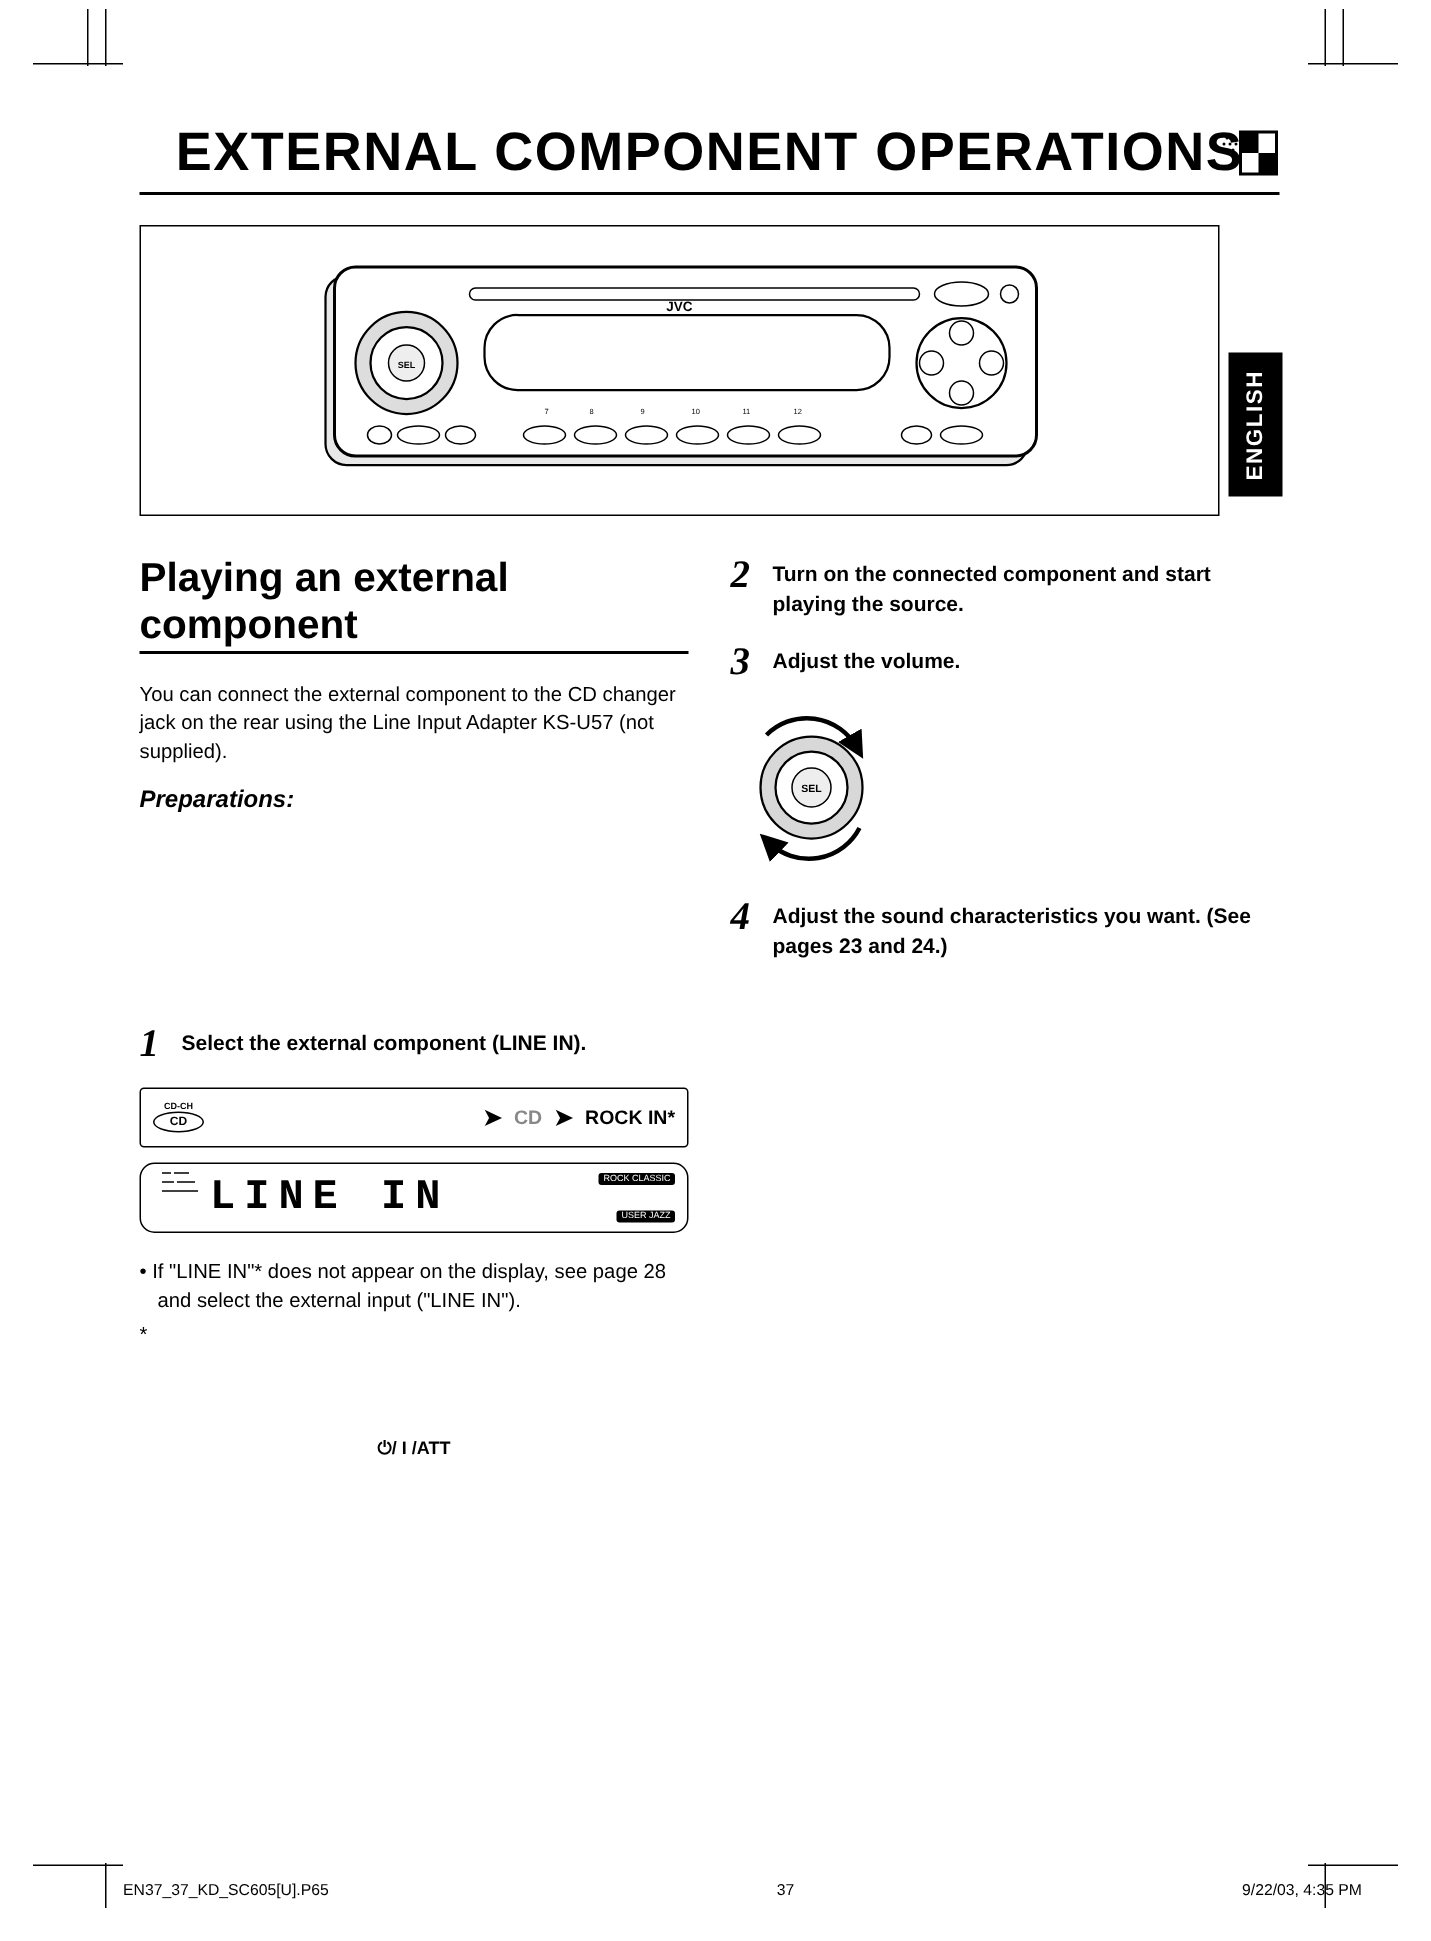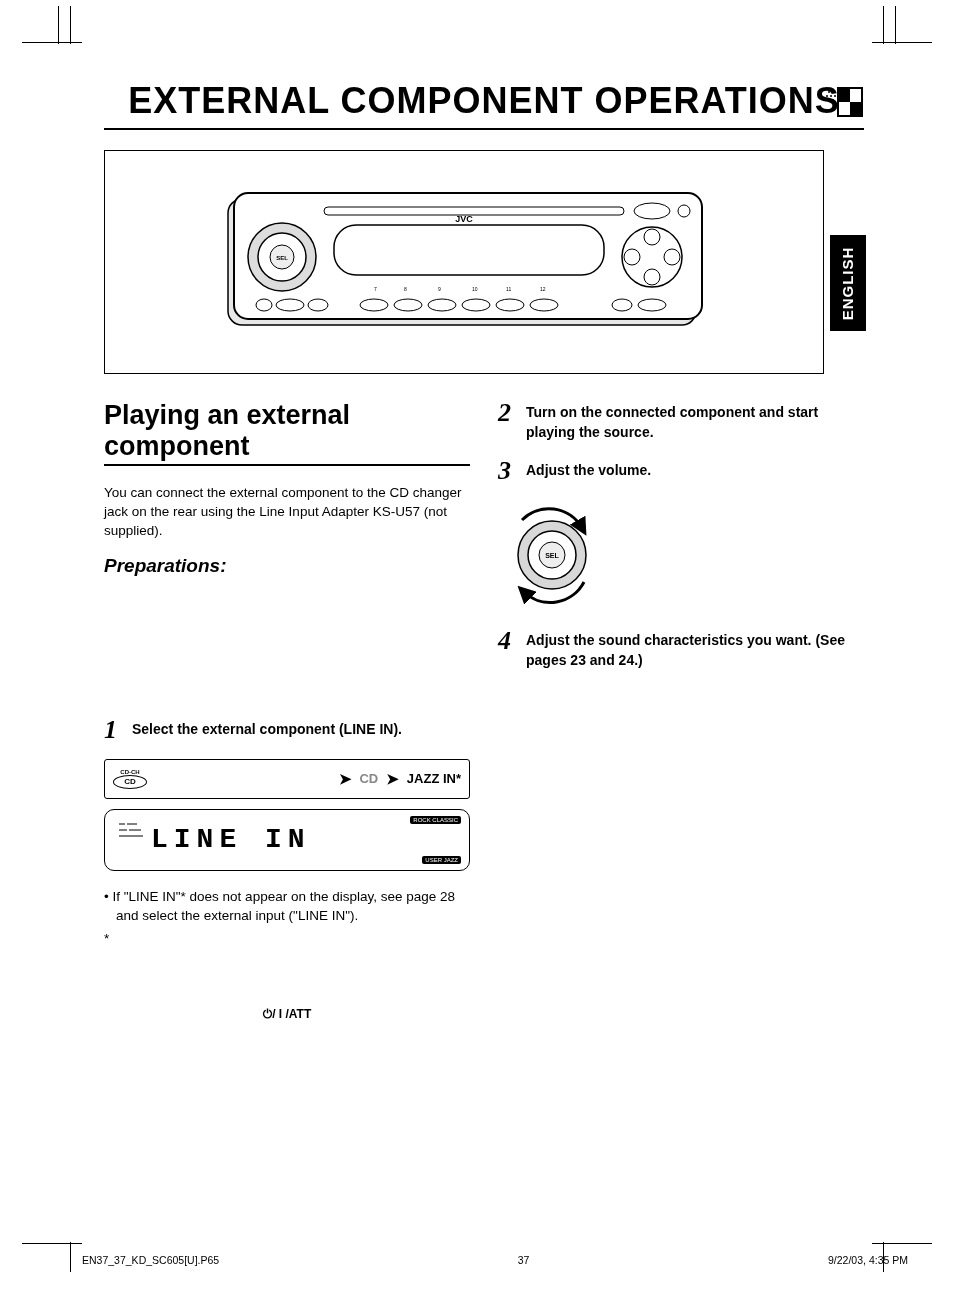--- a/index.html
+++ b/index.html
@@ -11,21 +11,21 @@
     font-family: Arial, Helvetica, sans-serif;
     color: #000;
   }
   
   .crop { position: absolute; background: #000; }
   .crop.h { height: 1px; }
   .crop.v { width: 1px; }
 
   .page {
     position: absolute;
-    left: 104px; top: 80px;
+    left: 93px; top: 80px;
     width: 760px;
   }
   .title-row { display: flex; align-items: center; justify-content: center; position: relative; margin-bottom: 6px; }
   .title {
     font-family: "Arial Narrow", Arial, sans-serif;
     font-weight: bold;
     font-size: 36px;
     letter-spacing: 1px;
     text-align: center;
     flex: 1;
@@ -43,38 +43,38 @@
   }
   .lang-tab span {
     transform: rotate(-90deg);
     font-weight: bold;
     font-size: 15px;
     letter-spacing: 1px;
   }
 
   .device-box {
     border: 1.5px solid #000;
-    height: 224px;
+    height: 194px;
     margin-bottom: 26px;
     display: flex; align-items: center; justify-content: center;
     width: 720px;
   }
 
   .cols { display: flex; gap: 28px; }
   .col { flex: 1; }
   .section-title {
     font-family: "Arial Narrow", Arial, sans-serif;
     font-weight: bold;
     font-size: 27px;
     border-bottom: 2.5px solid #000;
     padding-bottom: 2px;
     margin-bottom: 18px;
   }
   .para { font-size: 13.5px; line-height: 1.4; margin-bottom: 14px; }
-  .subhead { font-weight: bold; font-style: italic; font-size: 19px; margin-bottom: 10px; }
+  .subhead { font-weight: bold; font-style: italic; font-size: 16px; margin-bottom: 10px; }
 
   .step { display: flex; gap: 12px; margin-bottom: 16px; align-items: flex-start; }
   .step-num { font-family: "Times New Roman", serif; font-style: italic; font-weight: bold; font-size: 26px; line-height: 1; min-width: 16px; }
   .step-body { font-size: 14px; font-weight: bold; line-height: 1.4; padding-top: 3px; }
 
   .flow-box {
     border: 1px solid #000;
     border-radius: 3px;
     height: 40px;
     display: flex; align-items: center;
@@ -88,21 +88,21 @@
   .flow-box .dim { color: #888; }
   .cd-btn-mini {
     display:inline-flex; flex-direction:column; align-items:center;
     font-size:6px; line-height:1;
   }
   .cd-btn-mini .oval { border:1px solid #000; border-radius: 50%; width:34px; height:14px; display:flex; align-items:center; justify-content:center; font-size:8px; font-weight:bold;}
 
   .display-box {
     border: 1.5px solid #000;
     border-radius: 10px;
-    height: 62px;
+    height: 47px;
     display: flex; align-items: center;
     padding: 0 12px;
     margin-bottom: 16px;
     position: relative;
   }
   .display-text {
     font-family: "Courier New", monospace;
     font-size: 28px;
     letter-spacing: 6px;
     font-weight: bold;
@@ -240,21 +240,21 @@
 
       <div class="flow-box">
         <span class="cd-btn-mini">
           <span>CD-CH</span>
           <span class="oval">CD</span>
         </span>
         <span style="flex:1"></span>
         <span class="arrow">➤</span>
         <span class="dim">CD</span>
         <span class="arrow">➤</span>
-        <span>JAZZ IN*</span>
+        <span>ROCK IN*</span>
       </div>
 
       <div class="display-box">
         <svg width="28" height="48" viewBox="0 0 28 48" style="margin-right:6px">
           <g stroke="#000" stroke-width="1" fill="none">
             <line x1="2" y1="8" x2="8" y2="8"></line>
               <line x1="10" y1="8" x2="20" y2="8"></line>
             <line x1="2" y1="14" x2="10" y2="14"></line>
               <line x1="12" y1="14" x2="24" y2="14"></line>
             <line x1="2" y1="20" x2="26" y2="20"></line>

